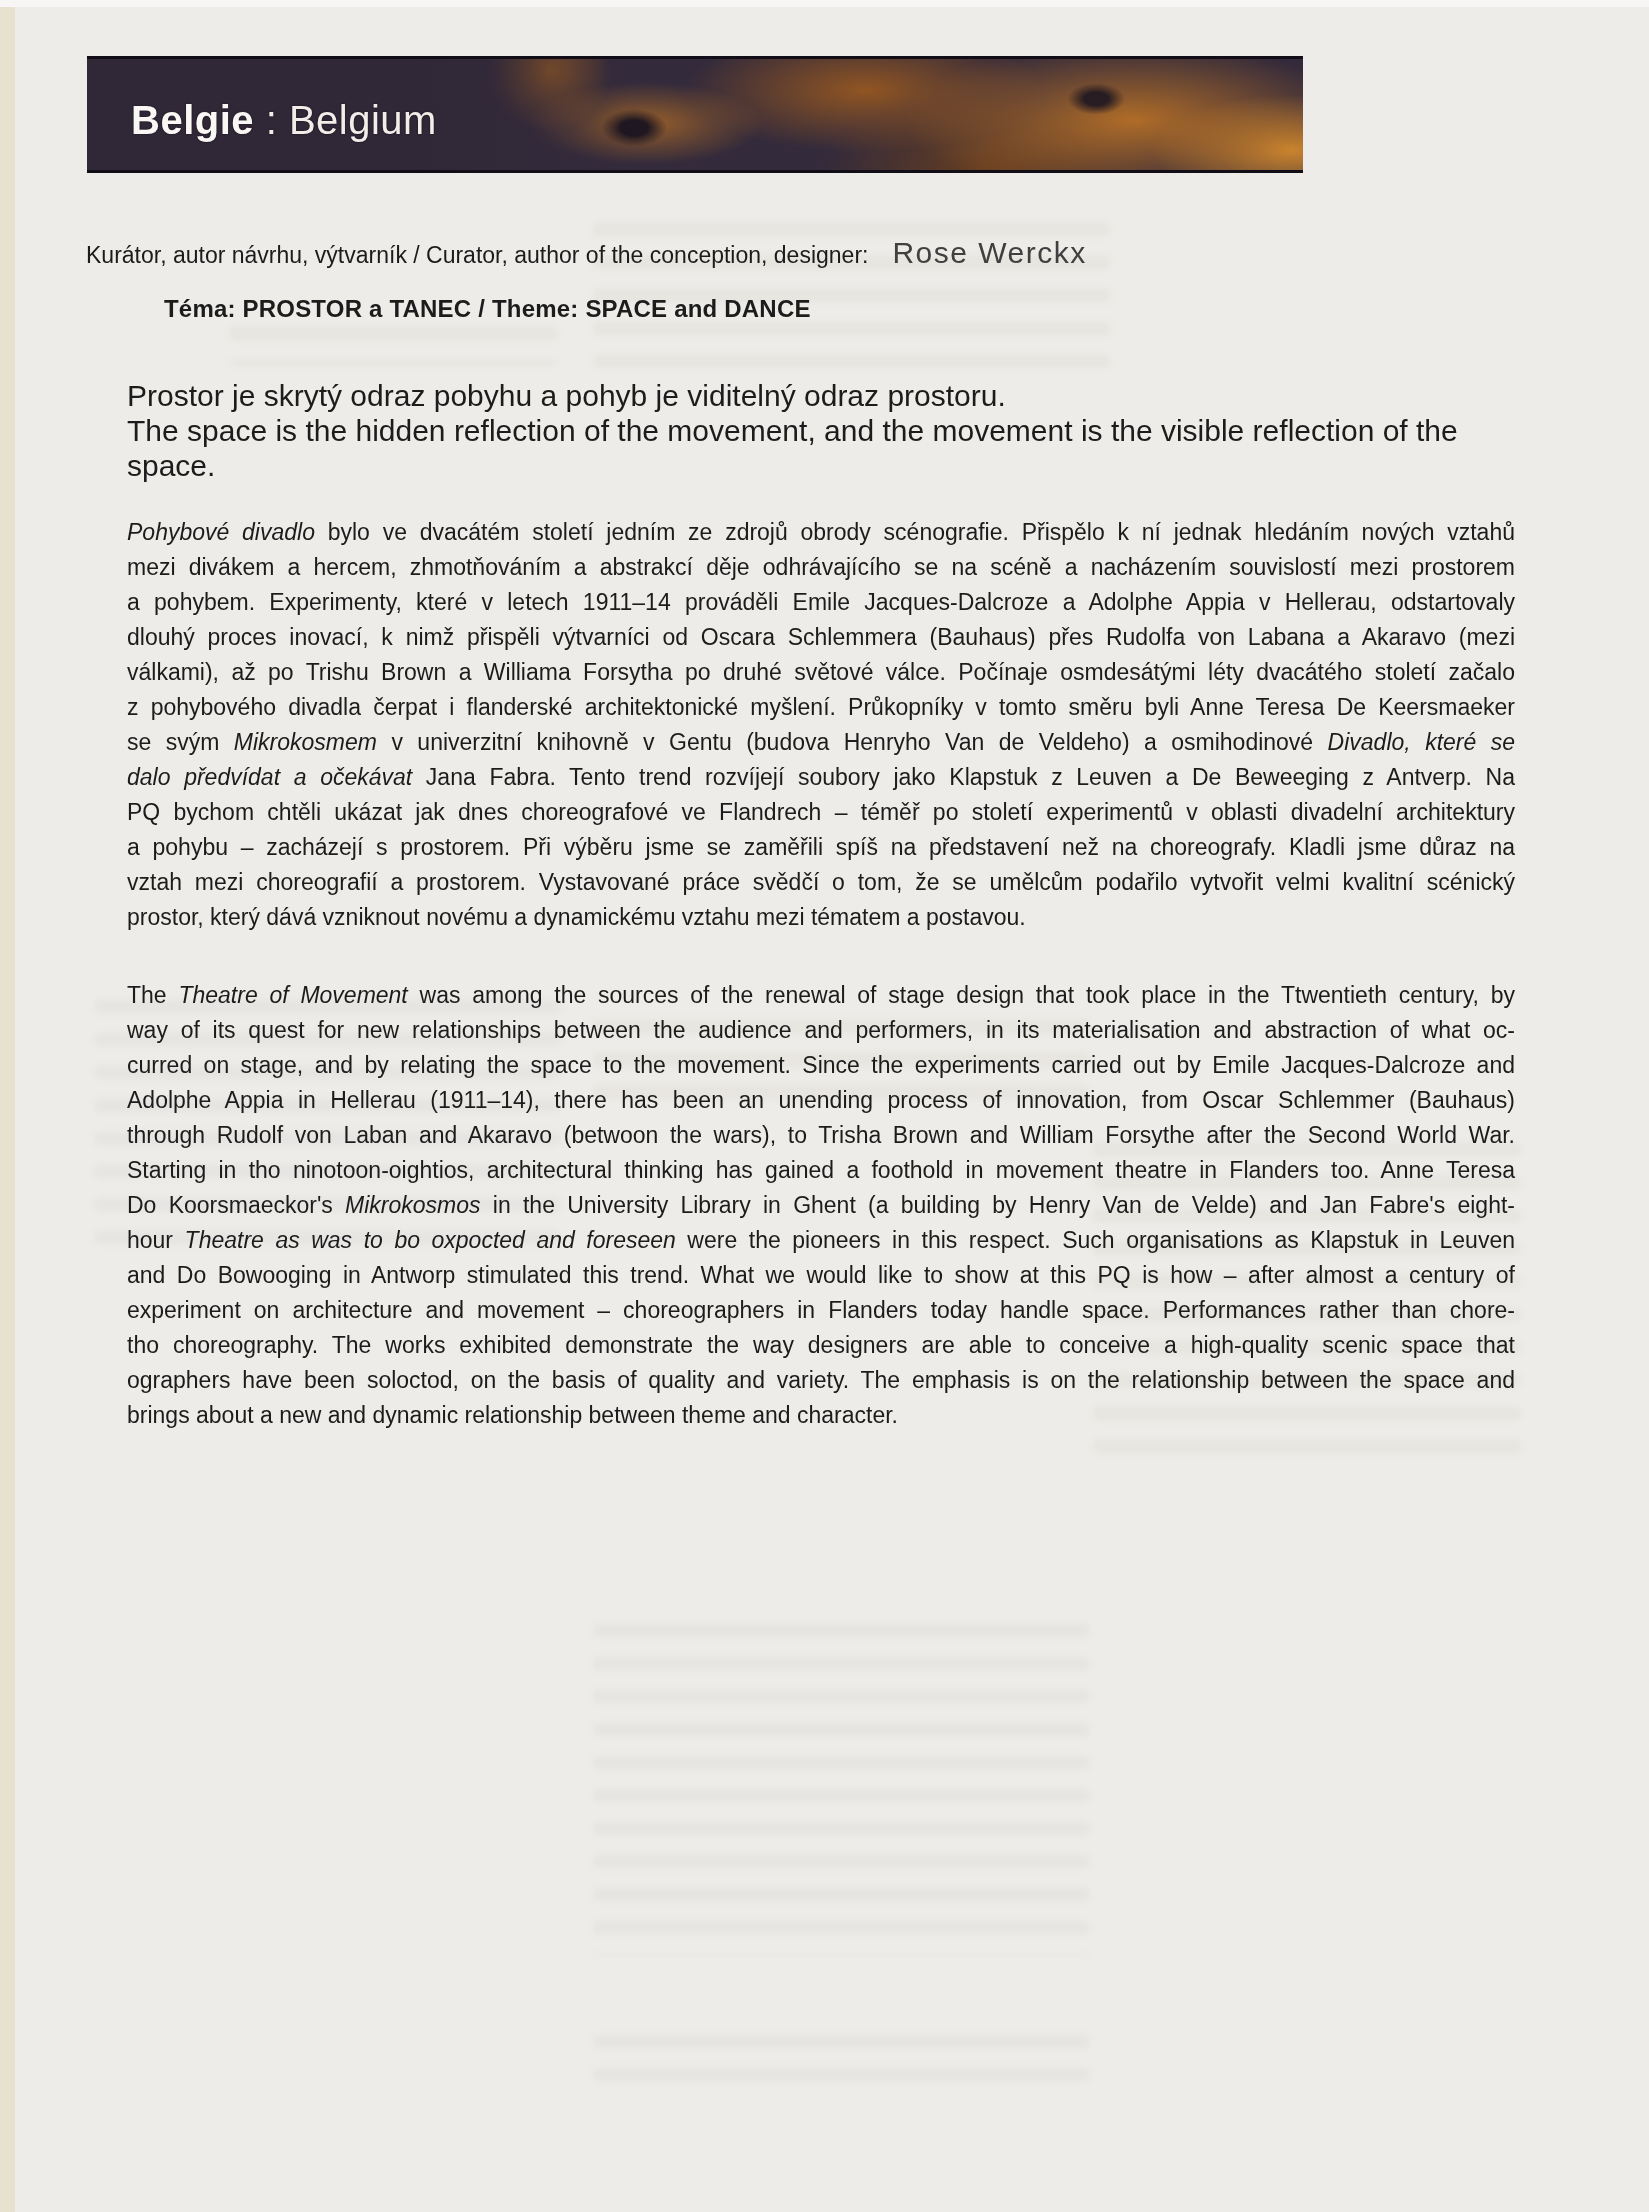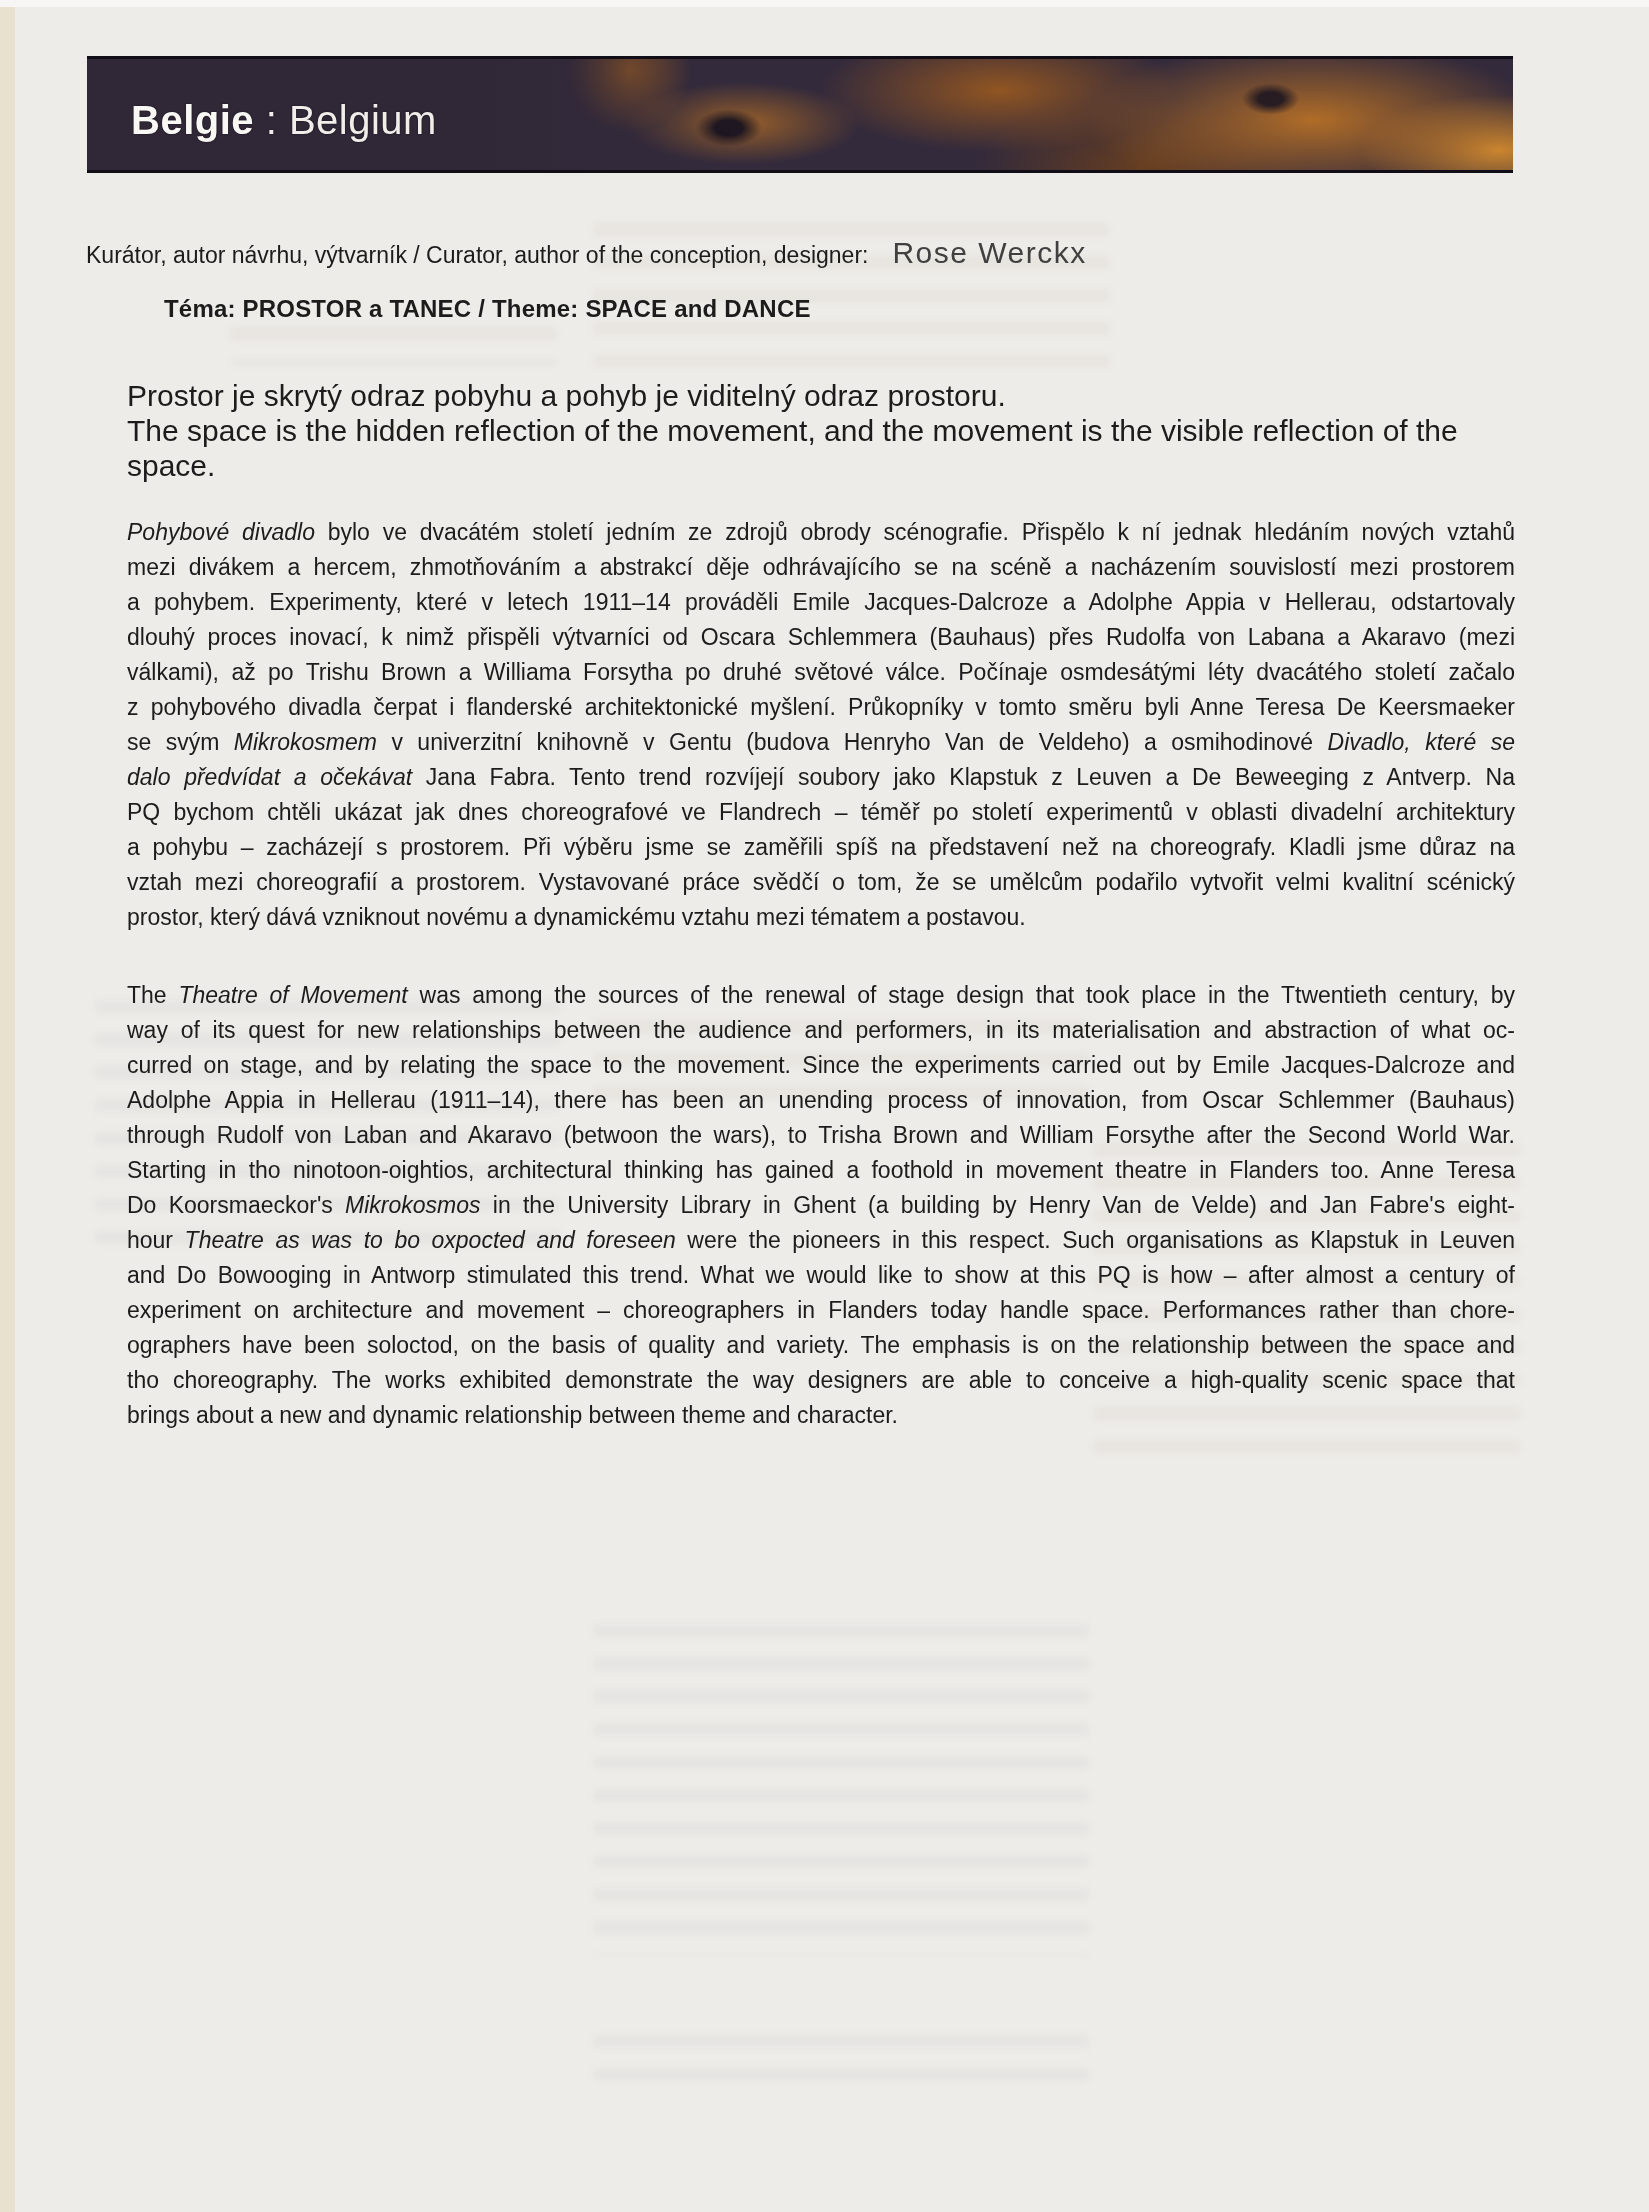--- a/index.html
+++ b/index.html
@@ -26,21 +26,21 @@
       rgba(150,110,55,0.055) 0 13px,
       rgba(150,110,55,0.0) 13px 33px);
     filter:blur(3px);
     pointer-events:none;
   }
   .ghost.gray{background:repeating-linear-gradient(180deg,
       rgba(110,110,110,0.05) 0 13px, rgba(110,110,110,0) 13px 33px);}
 
   
   .banner{
-    position:absolute;left:87px;top:56px;width:1426px;height:111px;
+    position:absolute;left:87px;top:56px;width:1216px;height:111px;
     background-color:#332a3b;
     border-top:3px solid #120e18;
     border-bottom:3px solid #120e18;
     background-image:
       linear-gradient(90deg, rgba(48,39,55,1) 0%, rgba(48,39,55,1) 26%, rgba(48,39,55,0) 44%),
       radial-gradient(46px 26px at 45% 62%, rgba(22,18,32,0.92) 30%, rgba(22,18,32,0) 72%),
       radial-gradient(40px 22px at 83% 36%, rgba(22,18,32,0.85) 30%, rgba(22,18,32,0) 72%),
       radial-gradient(168px 59px at 46% 58%, rgba(193,117,36,0.70), rgba(193,117,36,0) 70%),
       radial-gradient(89px 89px at 38% 10%, rgba(176,103,30,0.75), rgba(176,103,30,0) 70%),
       radial-gradient(257px 89px at 64% 28%, rgba(168,96,28,0.80), rgba(168,96,28,0) 70%),
@@ -151,20 +151,20 @@
       <div class="pline"><span>The </span><span class="it">Theatre of Movement</span><span> was among the sources of the renewal of stage design that took place in the Ttwentieth century, by</span></div>
       <div class="pline"><span>way of its quest for new relationships between the audience and performers, in its materialisation and abstraction of what oc-</span></div>
       <div class="pline"><span>curred on stage, and by relating the space to the movement. Since the experiments carried out by Emile Jacques-Dalcroze and</span></div>
       <div class="pline"><span>Adolphe Appia in Hellerau (1911–14), there has been an unending process of innovation, from Oscar Schlemmer (Bauhaus)</span></div>
       <div class="pline"><span>through Rudolf von Laban and Akaravo (betwoon the wars), to Trisha Brown and William Forsythe after the Second World War.</span></div>
       <div class="pline"><span>Starting in tho ninotoon-oightios, architectural thinking has gained a foothold in movement theatre in Flanders too. Anne Teresa</span></div>
       <div class="pline"><span>Do Koorsmaeckor's </span><span class="it">Mikrokosmos</span><span> in the University Library in Ghent (a building by Henry Van de Velde) and Jan Fabre's eight-</span></div>
       <div class="pline"><span>hour </span><span class="it">Theatre as was to bo oxpocted and foreseen</span><span> were the pioneers in this respect. Such organisations as Klapstuk in Leuven</span></div>
       <div class="pline"><span>and Do Bowooging in Antworp stimulated this trend. What we would like to show at this PQ is how – after almost a century of</span></div>
       <div class="pline"><span>experiment on architecture and movement – choreographers in Flanders today handle space. Performances rather than chore-</span></div>
+      <div class="pline"><span>tho choreography. The works exhibited demonstrate the way designers are able to conceive a high-quality scenic space that</span></div>
       <div class="pline"><span>ographers have been soloctod, on the basis of quality and variety. The emphasis is on the relationship between the space and</span></div>
-      <div class="pline"><span>tho choreography. The works exhibited demonstrate the way designers are able to conceive a high-quality scenic space that</span></div>
       <div class="pline last"><span>brings about a new and dynamic relationship between theme and character.</span></div>
     </div>
 
 
 </div>
 
 
 </body></html>

